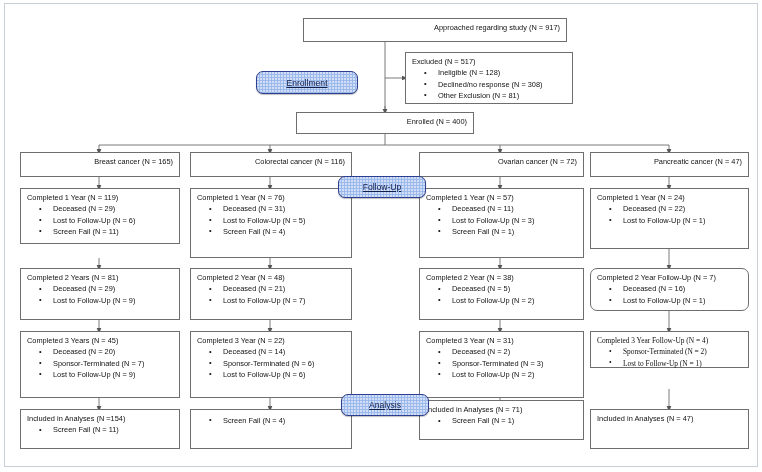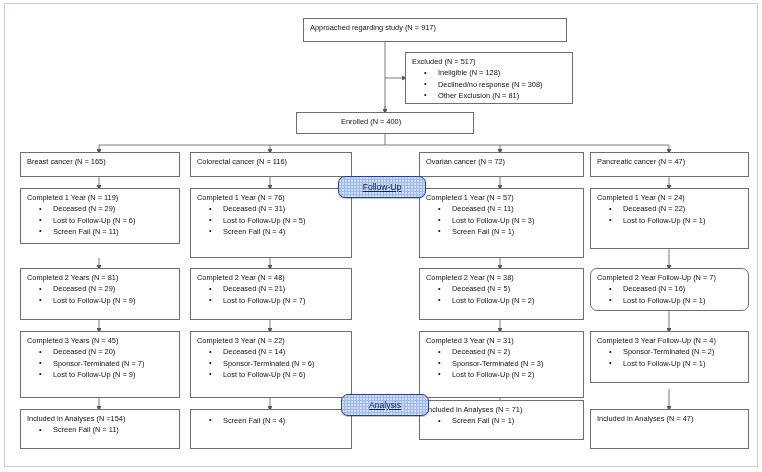--- a/index.html
+++ b/index.html
@@ -44,21 +44,21 @@
     font-size: 7.4px;
     line-height: 1.32;
     color: #111111;
     padding: 4px 6px 4px 6px;
   }
   .node .title {
     display: block;
     white-space: nowrap;
   }
   .node.centered .title {
-    text-align: left;
+    text-align: right;
   }
   .node ul {
     margin: 1.5px 0 0 0;
     padding: 0 0 0 16px;
     list-style: none;
   }
   .node ul li {
     position: relative;
     white-space: nowrap;
     padding-left: 10px;
@@ -153,20 +153,23 @@
       <li>Ineligible (N = 128)</li>
       <li>Declined/no response (N = 308)</li>
       <li>Other Exclusion (N = 81)</li>
     </ul>
   </div>
 
   <div class="node centered" style="left:296px; top:112px; width:178px; height:22px;padding-left:44px;">
     <span class="title">Enrolled (N = 400)</span>
   </div>
 
+  <div class="stage-label" style="left:256px; top:71px; width:102px; height:23px;">
+    <span>Enrollment</span>
+  </div>
 
   <div class="stage-label" style="left:338px; top:176px; width:88px; height:22px;">
     <span>Follow-Up</span>
   </div>
 
   <div class="stage-label" style="left:341px; top:394px; width:88px; height:22px;">
     <span>Analysis</span>
   </div>
 
   <div class="node centered" style="left:20px; top:152px; width:160px; height:25px;">
@@ -269,21 +272,21 @@
 
   <div class="node" style="left:419px; top:331px; width:165px; height:67px;">
     <span class="title">Completed 3 Year (N = 31)</span>
     <ul>
       <li>Deceased (N = 2)</li>
       <li>Sponsor-Terminated (N = 3)</li>
       <li>Lost to Follow-Up (N = 2)</li>
     </ul>
   </div>
 
-  <div class="node" style="left:590px; top:331px; width:159px; height:52px;">
+  <div class="node" style="left:590px; top:331px; width:159px; height:37px;font-family:Liberation Serif, serif;">
     <span class="title">Completed 3 Year Follow-Up (N = 4)</span>
     <ul>
       <li>Sponsor-Terminated (N = 2)</li>
       <li>Lost to Follow-Up (N = 1)</li>
     </ul>
   </div>
 
   <div class="node" style="left:20px; top:409px; width:160px; height:40px;">
     <span class="title">Included in Analyses (N =154)</span>
     <ul>

